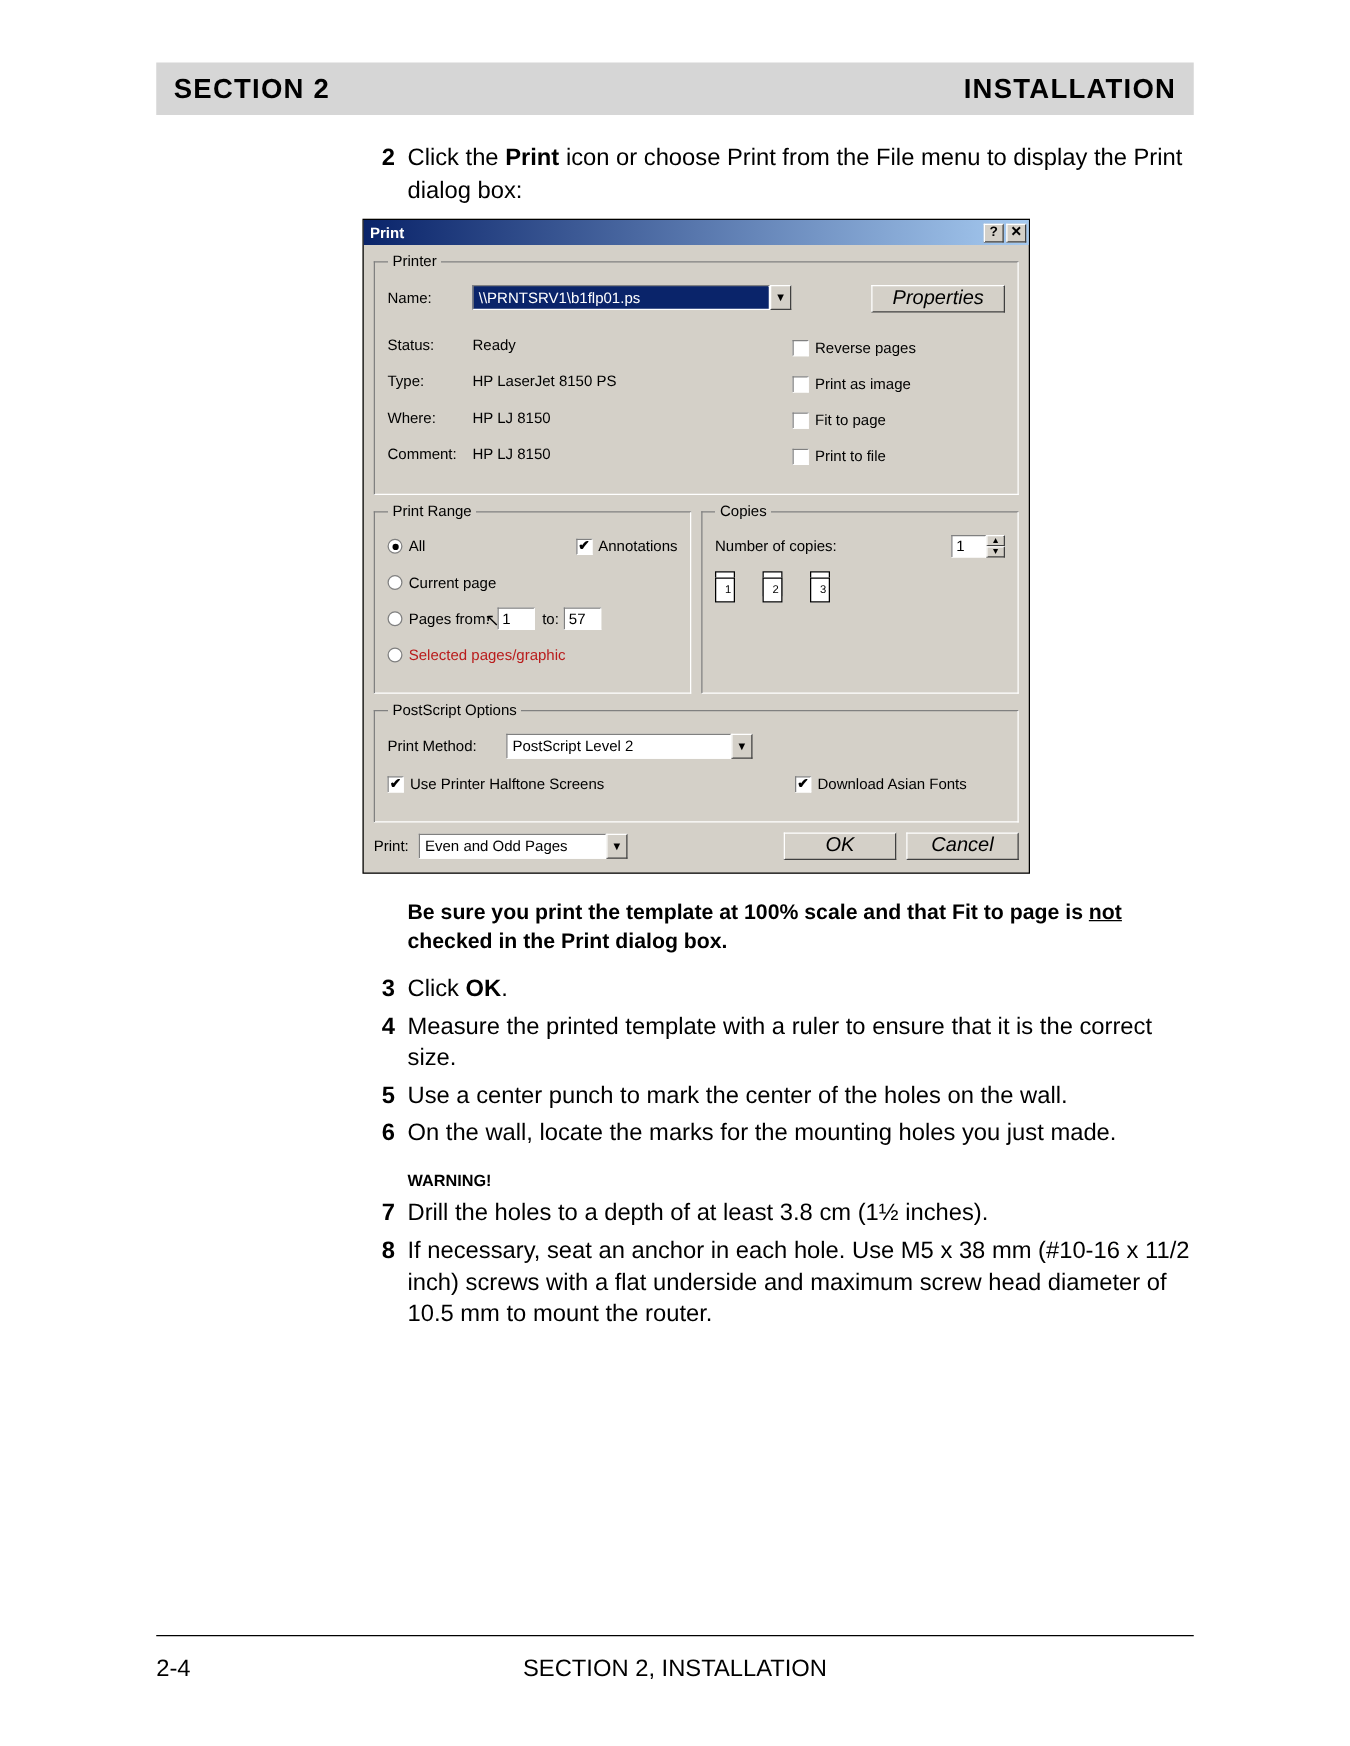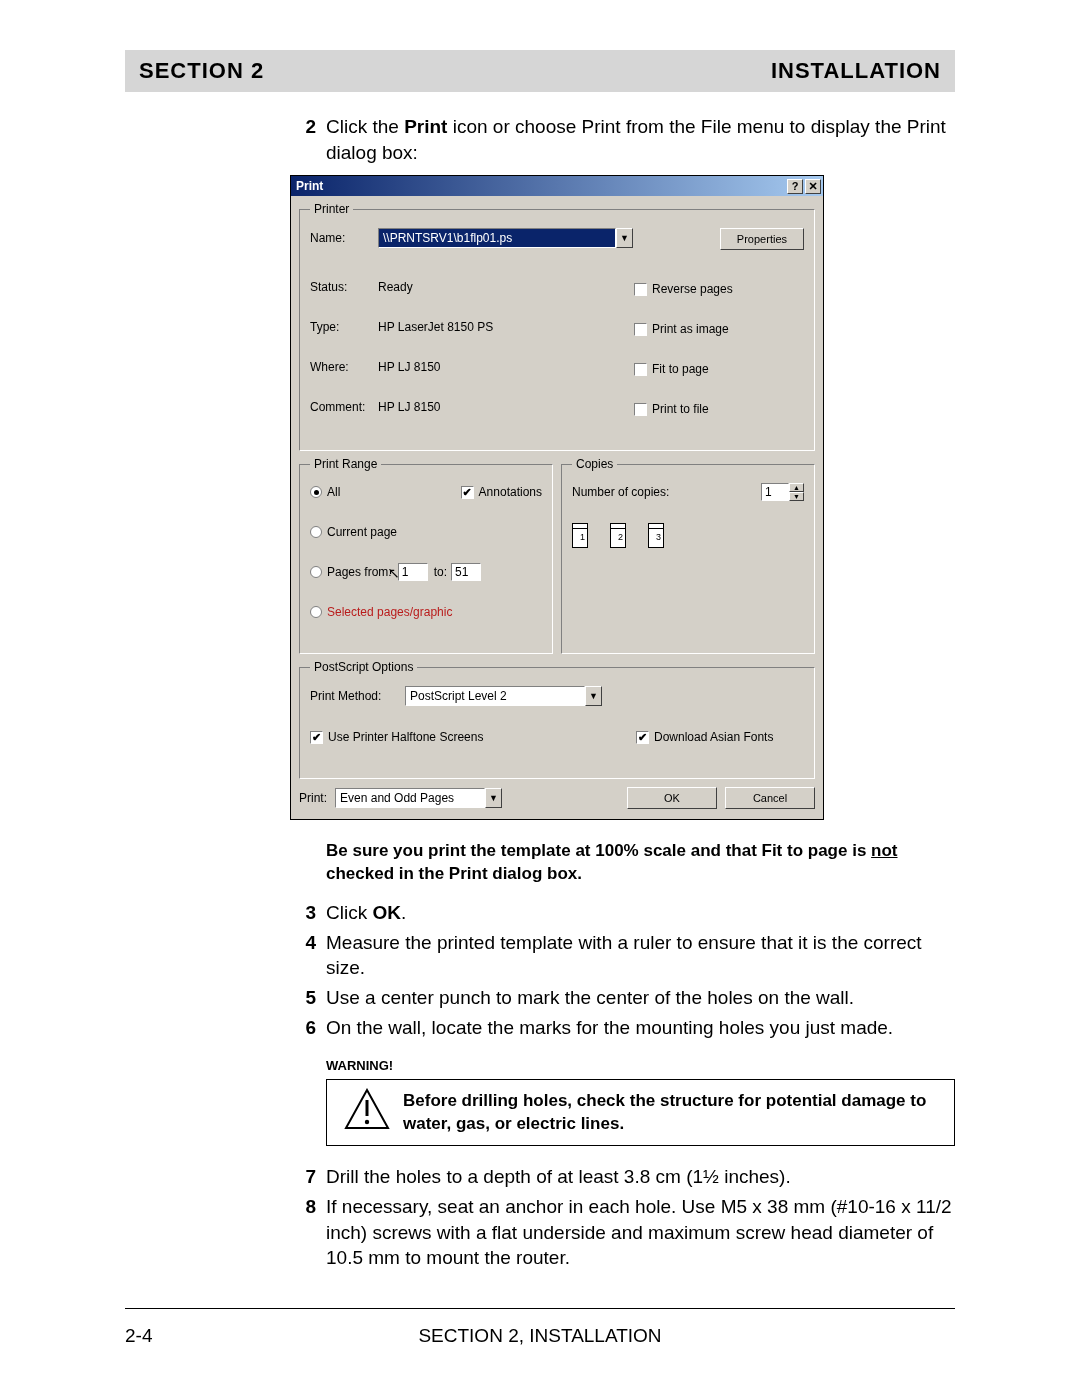--- a/index.html
+++ b/index.html
@@ -27,23 +27,23 @@
 
   
   .dlg { width: 534px; margin: 10px 0 20px 0; background: #d4d0c8; border: 1px solid #000; font-family: Tahoma, Arial, sans-serif; font-size: 12px; color:#000;}
   .titlebar { height: 20px; background: linear-gradient(to right, #0a246a, #a6caf0); color: #fff; display: flex; align-items: center; padding: 0 2px 0 5px; font-weight: bold; font-size: 12px; }
   .titlebar .spacer { flex: 1; }
   .titlebtns { display: flex; gap: 2px; }
   .titlebtn { width: 16px; height: 15px; background: #d4d0c8; border-top: 1px solid #fff; border-left: 1px solid #fff; border-right: 1px solid #404040; border-bottom: 1px solid #404040; color: #000; font-size: 11px; line-height: 13px; text-align: center; font-weight: bold; font-family: Arial;}
   .dlg-body { padding: 6px 8px 10px 8px; }
   fieldset.fs { border: 1px solid #fff; border-top-color:#808080; border-left-color:#808080; padding: 12px 10px 10px 10px; margin-bottom: 6px; position: relative; }
   fieldset.fs > legend { padding: 0 4px; font-size: 12px; }
-  .row { display: flex; align-items: center; margin-bottom: 22px; min-height: 18px;}
+  .row { display: flex; align-items: center; margin-bottom: 11px; min-height: 18px;}
   .lbl { width: 68px; }
-  .w95btn { height: 22px; background: #d4d0c8; border-top: 1px solid #fff; border-left: 1px solid #fff; border-right: 1px solid #404040; border-bottom: 1px solid #404040; font-size: 11px; padding: 0 16px; }
+  .w95btn { height: 22px; background: #d4d0c8; border-top: 1px solid #fff; border-left: 1px solid #fff; border-right: 1px solid #404040; border-bottom: 1px solid #404040; font-size: 16px; padding: 0 16px; font-style: italic; }
   .combo { display:flex; align-items:center; }
   .combo .cbox { height: 20px; background: #0a246a; color: #fff; border-top: 1px solid #808080; border-left: 1px solid #808080; border-right: 1px solid #fff; border-bottom: 1px solid #fff; padding: 2px 4px; width: 238px; font-size:12px;}
   .combo .carrow { width: 17px; height: 20px; background: #d4d0c8; border-top: 1px solid #fff; border-left: 1px solid #fff; border-right: 1px solid #404040; border-bottom: 1px solid #404040; text-align: center; font-size: 9px; line-height:18px;}
   .chk { width: 13px; height: 13px; background: #fff; border-top: 1px solid #808080; border-left: 1px solid #808080; border-right: 1px solid #fff; border-bottom: 1px solid #fff; display:inline-flex; align-items:center; justify-content:center; font-size:11px; line-height:11px; margin-right:5px; font-weight:bold;}
   .rad { width: 12px; height: 12px; border-radius: 50%; background: #fff; border: 1px solid #808080; display:inline-flex; align-items:center; justify-content:center; margin-right:5px;}
   .rad .dot { width:5px; height:5px; background:#000; border-radius:50%; }
   .txtfield { height:18px; background:#fff; border-top:1px solid #808080; border-left:1px solid #808080; border-right:1px solid #fff; border-bottom:1px solid #fff; font-size:12px; padding:1px 3px;}
   .two-col { display:flex; gap:8px; }
   .two-col > fieldset { flex:1; }
   .disabled { color:#b91c1c; }
@@ -158,21 +158,21 @@
             </div>
             <div class="row">
                 <span class="rad"></span>
                 <span>Current page</span>
               </div>
             <div class="row" style="position:relative;">
               <span class="rad"></span>
                 <span>Pages from:</span>
               <span class="txtfield" style="width:30px;margin:0 6px;">1</span>
               <span>to:</span>
-              <span class="txtfield" style="width:30px;margin-left:4px;">51</span>
+              <span class="txtfield" style="width:30px;margin-left:4px;">57</span>
               <span class="cursor-arrow" style="left:78px; top:2px;">↖</span>
             </div>
             <div class="row disabled">
                 <span class="rad"></span>
                 <span>Selected pages/graphic</span>
               </div>
           </fieldset>
 
           <fieldset class="fs">
             <legend>Copies</legend>
@@ -252,30 +252,20 @@
           <span class="num">5</span>
           <span class="txt">Use a center punch to mark the center of the holes on the wall.</span>
         </li>
       <li>
           <span class="num">6</span>
           <span class="txt">On the wall, locate the marks for the mounting holes you just made.</span>
         </li>
     </ol>
 
     <div class="warn-label">WARNING!</div>
-    <div class="warn-box">
-      <div class="warn-icon">
-        <svg width="46" height="42" viewBox="0 0 46 42">
-            <polygon points="23,2 44,40 2,40" fill="none" stroke="#000" stroke-width="2"></polygon>
-            <line x1="23" y1="12" x2="23" y2="28" stroke="#000" stroke-width="3"></line>
-            <circle cx="23" cy="34" r="2.2" fill="#000"></circle>
-          </svg>
-      </div>
-      <div class="warn-text">Before drilling holes, check the structure for potential damage to water, gas, or electric lines.</div>
-    </div>
 
     <ol class="steps">
       <li>
           <span class="num">7</span>
           <span class="txt">Drill the holes to a depth of at least 3.8 cm (1½ inches).</span>
         </li>
       <li>
           <span class="num">8</span>
           <span class="txt">If necessary, seat an anchor in each hole. Use M5 x 38 mm (#10-16 x 11/2 inch) screws with a flat underside and maximum screw head diameter of 10.5 mm to mount the router.</span>
         </li>

